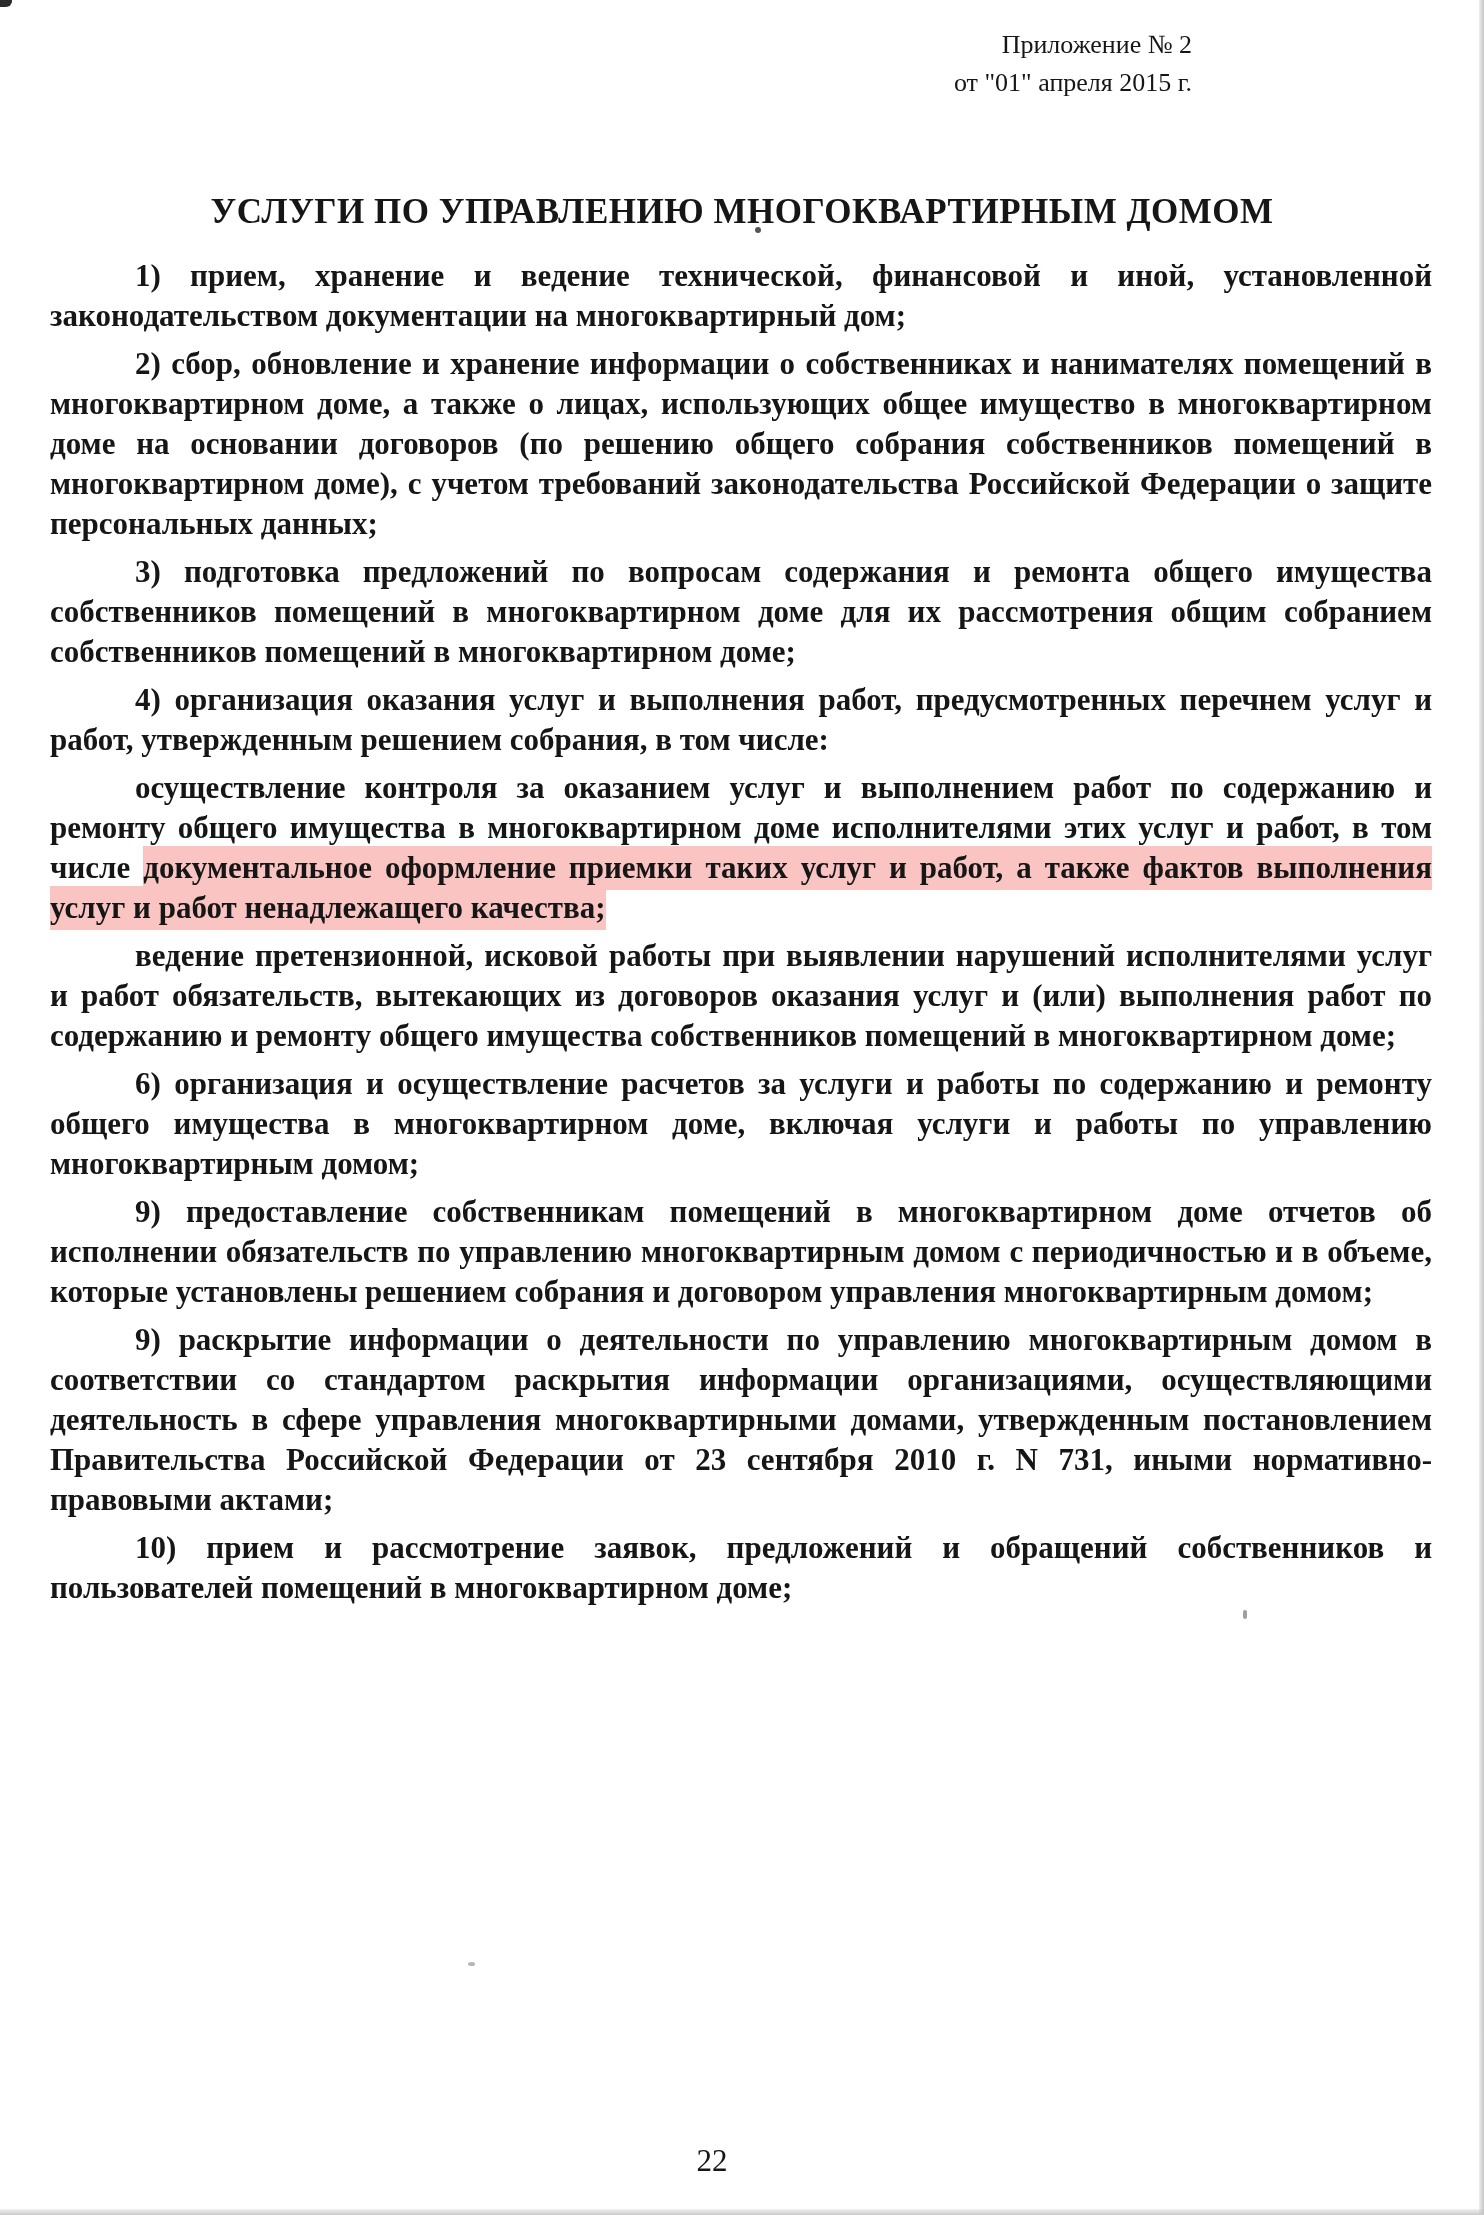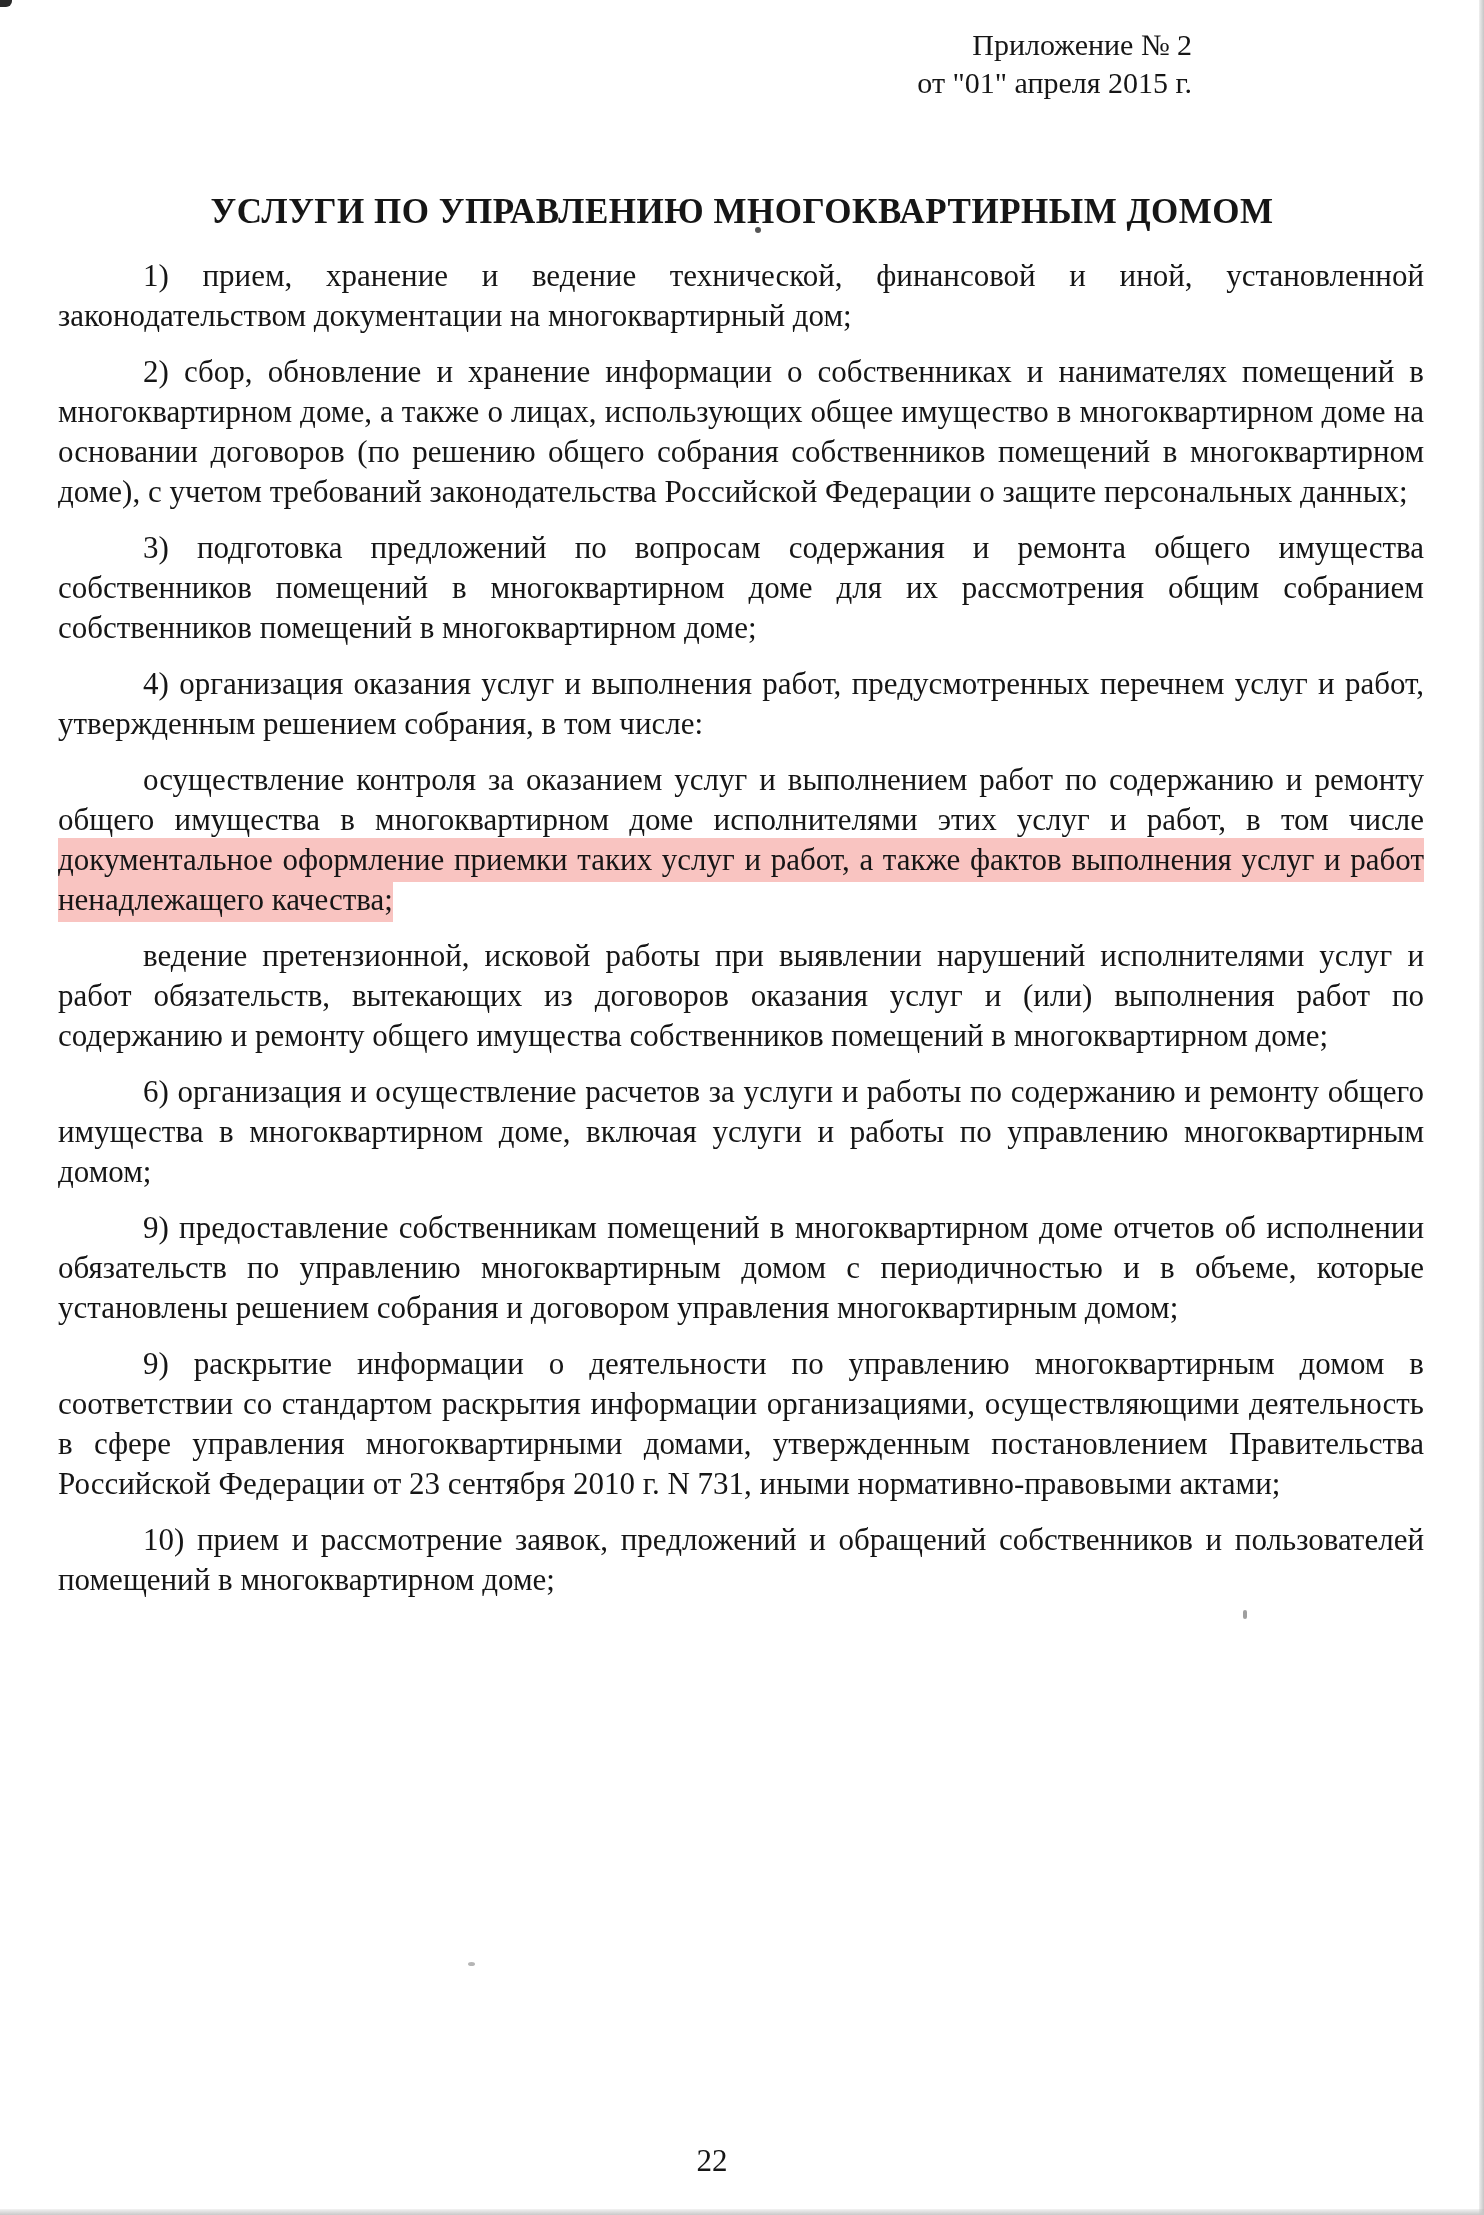--- a/index.html
+++ b/index.html
@@ -11,40 +11,40 @@
     font-family: "Liberation Serif", "DejaVu Serif", serif;
     color: #161616;
     overflow: hidden;
     margin: 0 auto;
     box-sizing: border-box;
   }
   .header {
     padding-top: 26px;
     padding-right: 292px;
     text-align: right;
-    font-size: 30px;
+    font-size: 26px;
     line-height: 38px;
     white-space: nowrap;
   }
   .title {
     margin: 88px 40px 0 40px;
     text-align: center;
     font-size: 35px;
     font-weight: bold;
     letter-spacing: 0.5px;
     line-height: 44px;
   }
   .body {
     margin-top: 22px;
     padding: 0 44px 0 42px;
     font-size: 31px;
     line-height: 40px;
     text-align: justify;
   }
-  .para { margin: 16px; text-indent: 85px; }
+  .para { margin: 8px; text-indent: 85px; font-weight: bold; }
   .hl {
     background: var(--hl, #f9c4c1);
     box-shadow: 0 -4px 0 var(--hl, #f9c4c1), 0 5px 0 var(--hl, #f9c4c1);
   }
   .page-num {
     position: absolute;
     bottom: 36px;
     left: 0;
     right: 60px;
     text-align: center;

